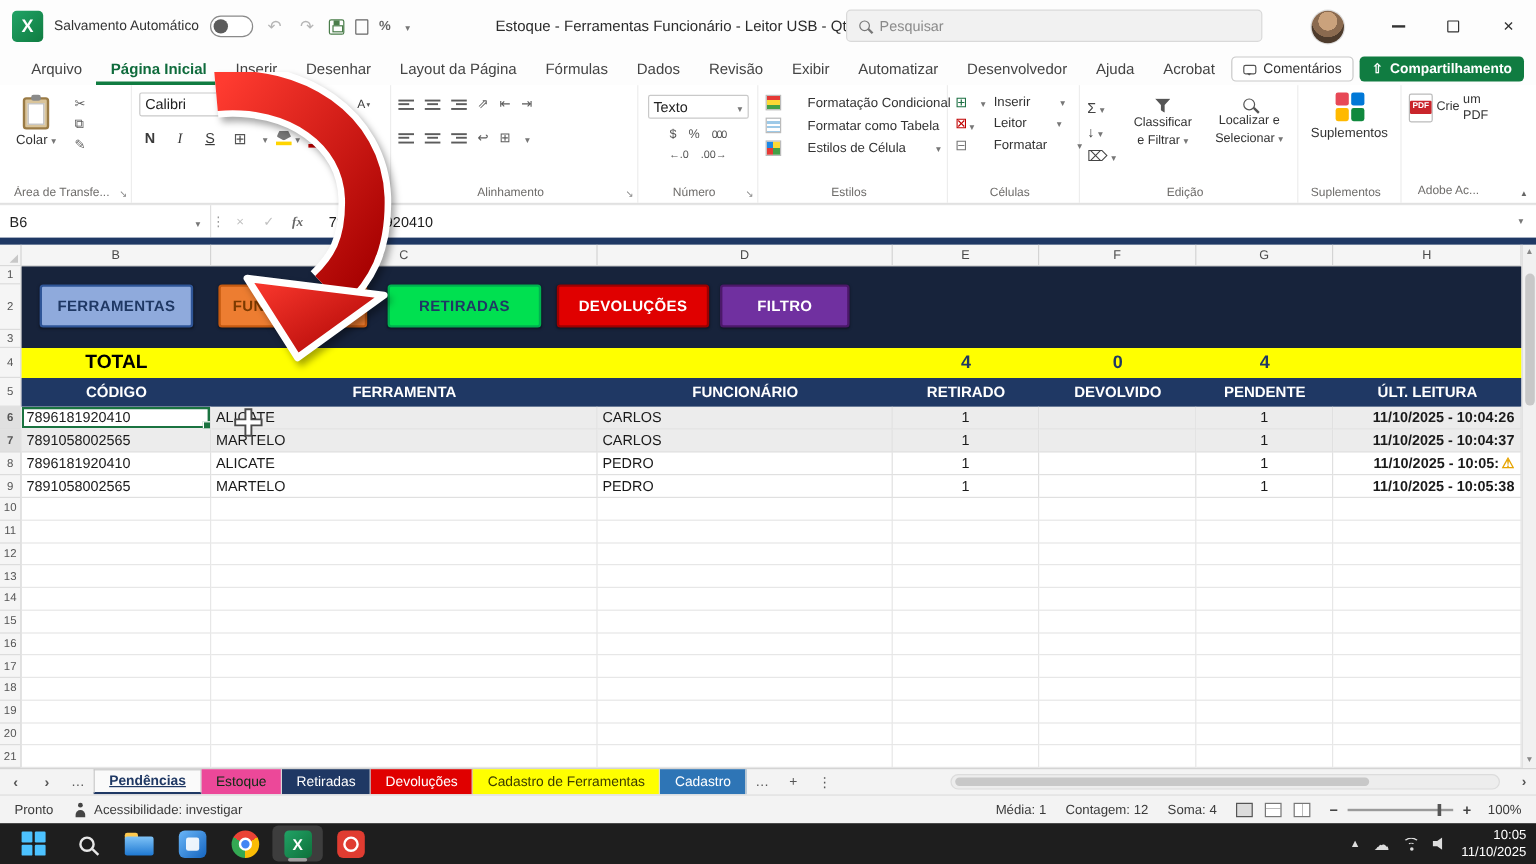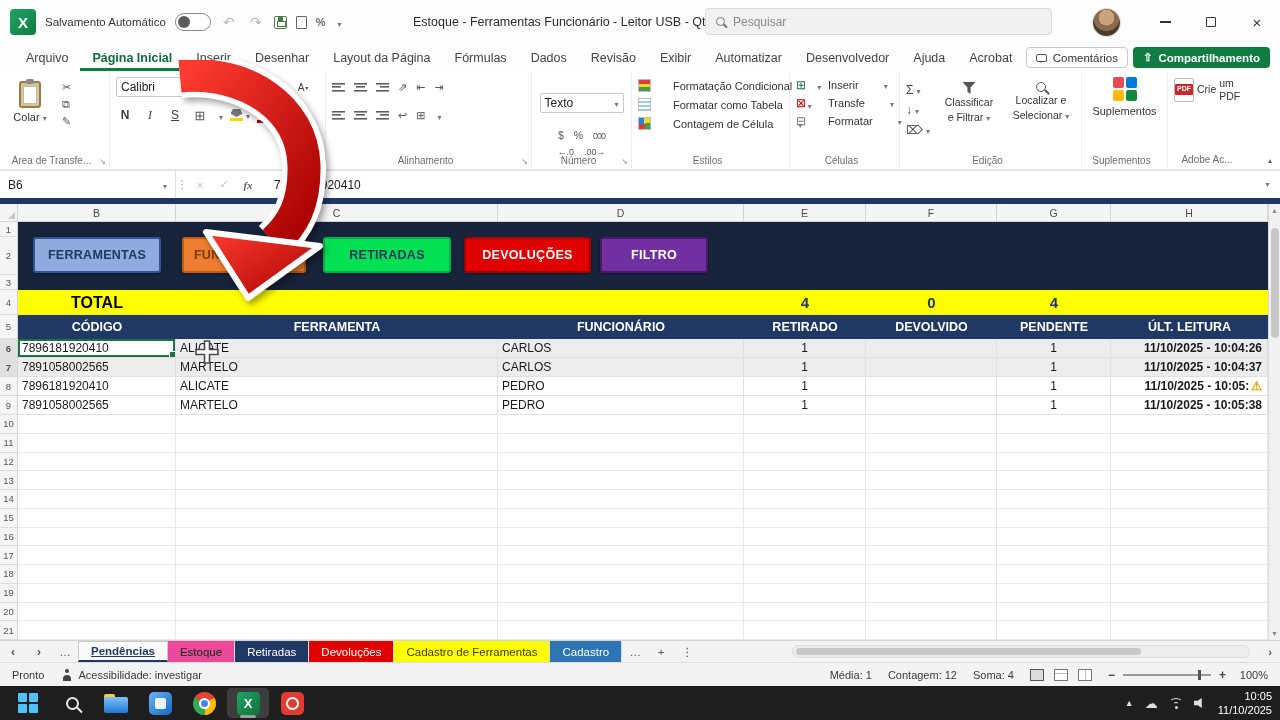--- a/index.html
+++ b/index.html
@@ -84,21 +84,21 @@
   .g-align{width:206px}
   .al-row{display:flex;gap:9px;align-items:center;height:20px}
   .al-row+.al-row{margin-top:8px}
   .bars{display:inline-block;width:13px;height:9px;background-repeat:no-repeat;
         background-image:linear-gradient(#5c5c5c,#5c5c5c),linear-gradient(#5c5c5c,#5c5c5c),linear-gradient(#5c5c5c,#5c5c5c);
         background-size:13px 1.6px,9px 1.6px,13px 1.6px;background-position:0 0,0 3.7px,0 7.4px}
   .bars.c{background-position:0 0,2px 3.7px,0 7.4px}
   .bars.r{background-position:0 0,4px 3.7px,0 7.4px}
   .glyph{font-size:11px;color:#5c5c5c;line-height:1}
   .g-num{width:100px}
-  .cb-num{width:84px;margin:16px auto}
+  .cb-num{width:84px;margin:2px auto}
   .num-ic{display:flex;gap:10px;justify-content:center;margin-top:7px;font-size:10.5px;color:#555}
   .num-ic2{display:flex;gap:10px;justify-content:center;margin-top:6px;font-size:9px;color:#555}
   .dollar::before{content:"$"}.pct::before{content:"%"}.thou::before{content:"000";letter-spacing:-1px;font-size:9px}
   .incdec1::before{content:"←.0"}.incdec2::before{content:".00→"}
   .g-styles{width:158px;display:flex;flex-direction:column;justify-content:flex-start;gap:6px;padding-top:8px}
   .style-row{display:flex;align-items:center;gap:22px;font-size:11px;color:#333;white-space:nowrap}
   .s-ic{width:13px;height:13px;flex:0 0 auto;border:1px solid #bbb;position:relative}
   .s-ic.cf{background:linear-gradient(#E53935 0 33%,#FDD835 33% 66%,#43A047 66% 100%)}
   .s-ic.ft{background:repeating-linear-gradient(#fff 0 2px,#9ecae8 2px 4px)}
   .s-ic.cs{background:conic-gradient(#FDD835 0 25%,#43A047 0 50%,#E53935 0 75%,#1E88E5 0 100%)}
@@ -405,35 +405,35 @@
         <span>Formatação Condicional</span>
           <span class="chev"></span>
       </div>
       <div class="style-row">
         <span class="s-ic ft"></span>
         <span>Formatar como Tabela</span>
           <span class="chev"></span>
       </div>
       <div class="style-row">
         <span class="s-ic cs"></span>
-        <span>Contagem de Célula</span>
+        <span>Estilos de Célula</span>
           <span class="chev"></span>
       </div>
       <div class="glabel">Estilos</div>
     </div>
 
     <div class="rgroup g-cells">
       <div class="style-row">
         <span class="c-ic ins">⊞</span>
         <span>Inserir</span>
           <span class="chev"></span>
       </div>
       <div class="style-row">
         <span class="c-ic del">⊠</span>
-        <span>Transfe</span>
+        <span>Leitor</span>
           <span class="chev"></span>
       </div>
       <div class="style-row">
         <span class="c-ic fmt">⊟</span>
         <span>Formatar</span>
           <span class="chev"></span>
       </div>
       <div class="glabel">Células</div>
     </div>
 

